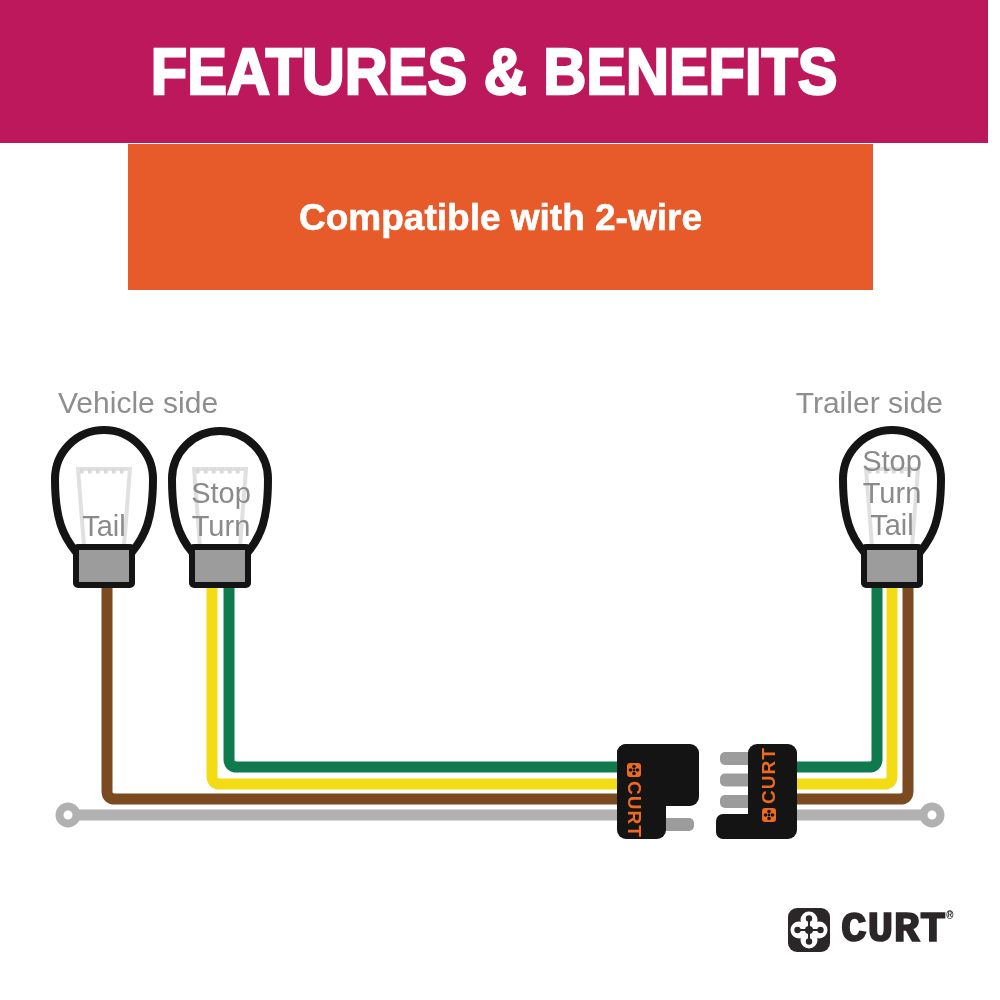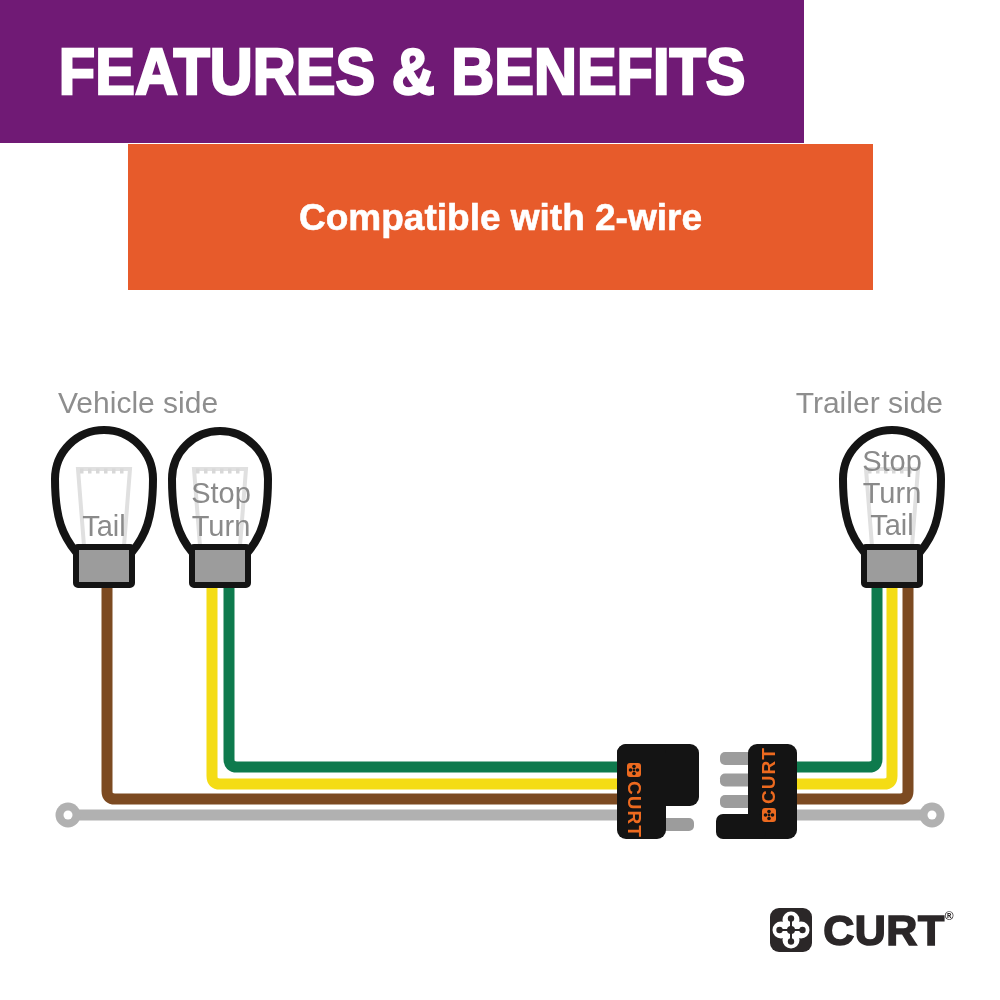--- a/index.html
+++ b/index.html
@@ -1,21 +1,21 @@
 <!DOCTYPE html>
 <html><head>
 <meta charset="utf-8">
 <style>
   html,body{margin:0;padding:0;background:#fff;}
   body{width:1000px;height:1000px;position:relative;overflow:hidden;
        font-family:"Liberation Sans",sans-serif;}
 
   
-  .header{position:absolute;left:0;top:0;width:804px;height:143px;
-          background:#701a75;display:flex;align-items:center;justify-content:center;}
+  .header{position:absolute;left:0;top:0;width:988px;height:143px;
+          background:#be185d;display:flex;align-items:center;justify-content:center;}
   .header h1{margin:0;color:#fff;font-size:64px;font-weight:bold;
              letter-spacing:0px;-webkit-text-stroke:2.4px #fff;
              transform:scaleX(0.93);transform-origin:center;white-space:nowrap;}
 
   
   .banner{position:absolute;left:128px;top:144px;width:745px;height:146px;
           background:#e75b2b;display:flex;flex-direction:column;
           align-items:center;justify-content:center;}
   .banner .bline{color:#fff;font-size:37px;font-weight:bold;line-height:45px;
                  -webkit-text-stroke:0.6px #fff;text-align:center;}
@@ -35,21 +35,21 @@
   .filament-top{fill:none;stroke:#d8d8d8;stroke-width:5;stroke-dasharray:3.5 4.5;}
   .socket{fill:#9c9c9c;stroke:#141414;stroke-width:6;}
   .conn-body{fill:#141414;}
   .conn-pin{fill:#9c9c9c;}
   .conn-logo-text{font-size:19px;font-weight:bold;fill:#ed6a1f;letter-spacing:1px;}
   .conn-logo-icon{fill:#ed6a1f;}
   .conn-logo-dot{fill:#141414;}
 
   
   .footer-logo{position:absolute;top:906px;right:46px;height:48px;
-               display:flex;align-items:center;gap:11px;}
+               display:flex;align-items:center;gap:11px;font-family:Liberation Mono, monospace;}
   .footer-logo .word{color:#2b2728;font-size:43px;font-weight:bold;
                      -webkit-text-stroke:1.6px #2b2728;letter-spacing:0.5px;
                      line-height:48px;}
   .footer-logo sup{color:#2b2728;font-size:12px;-webkit-text-stroke:0;
                    vertical-align:top;line-height:20px;}
 </style>
 </head>
 <body>
 
 <div class="header">

